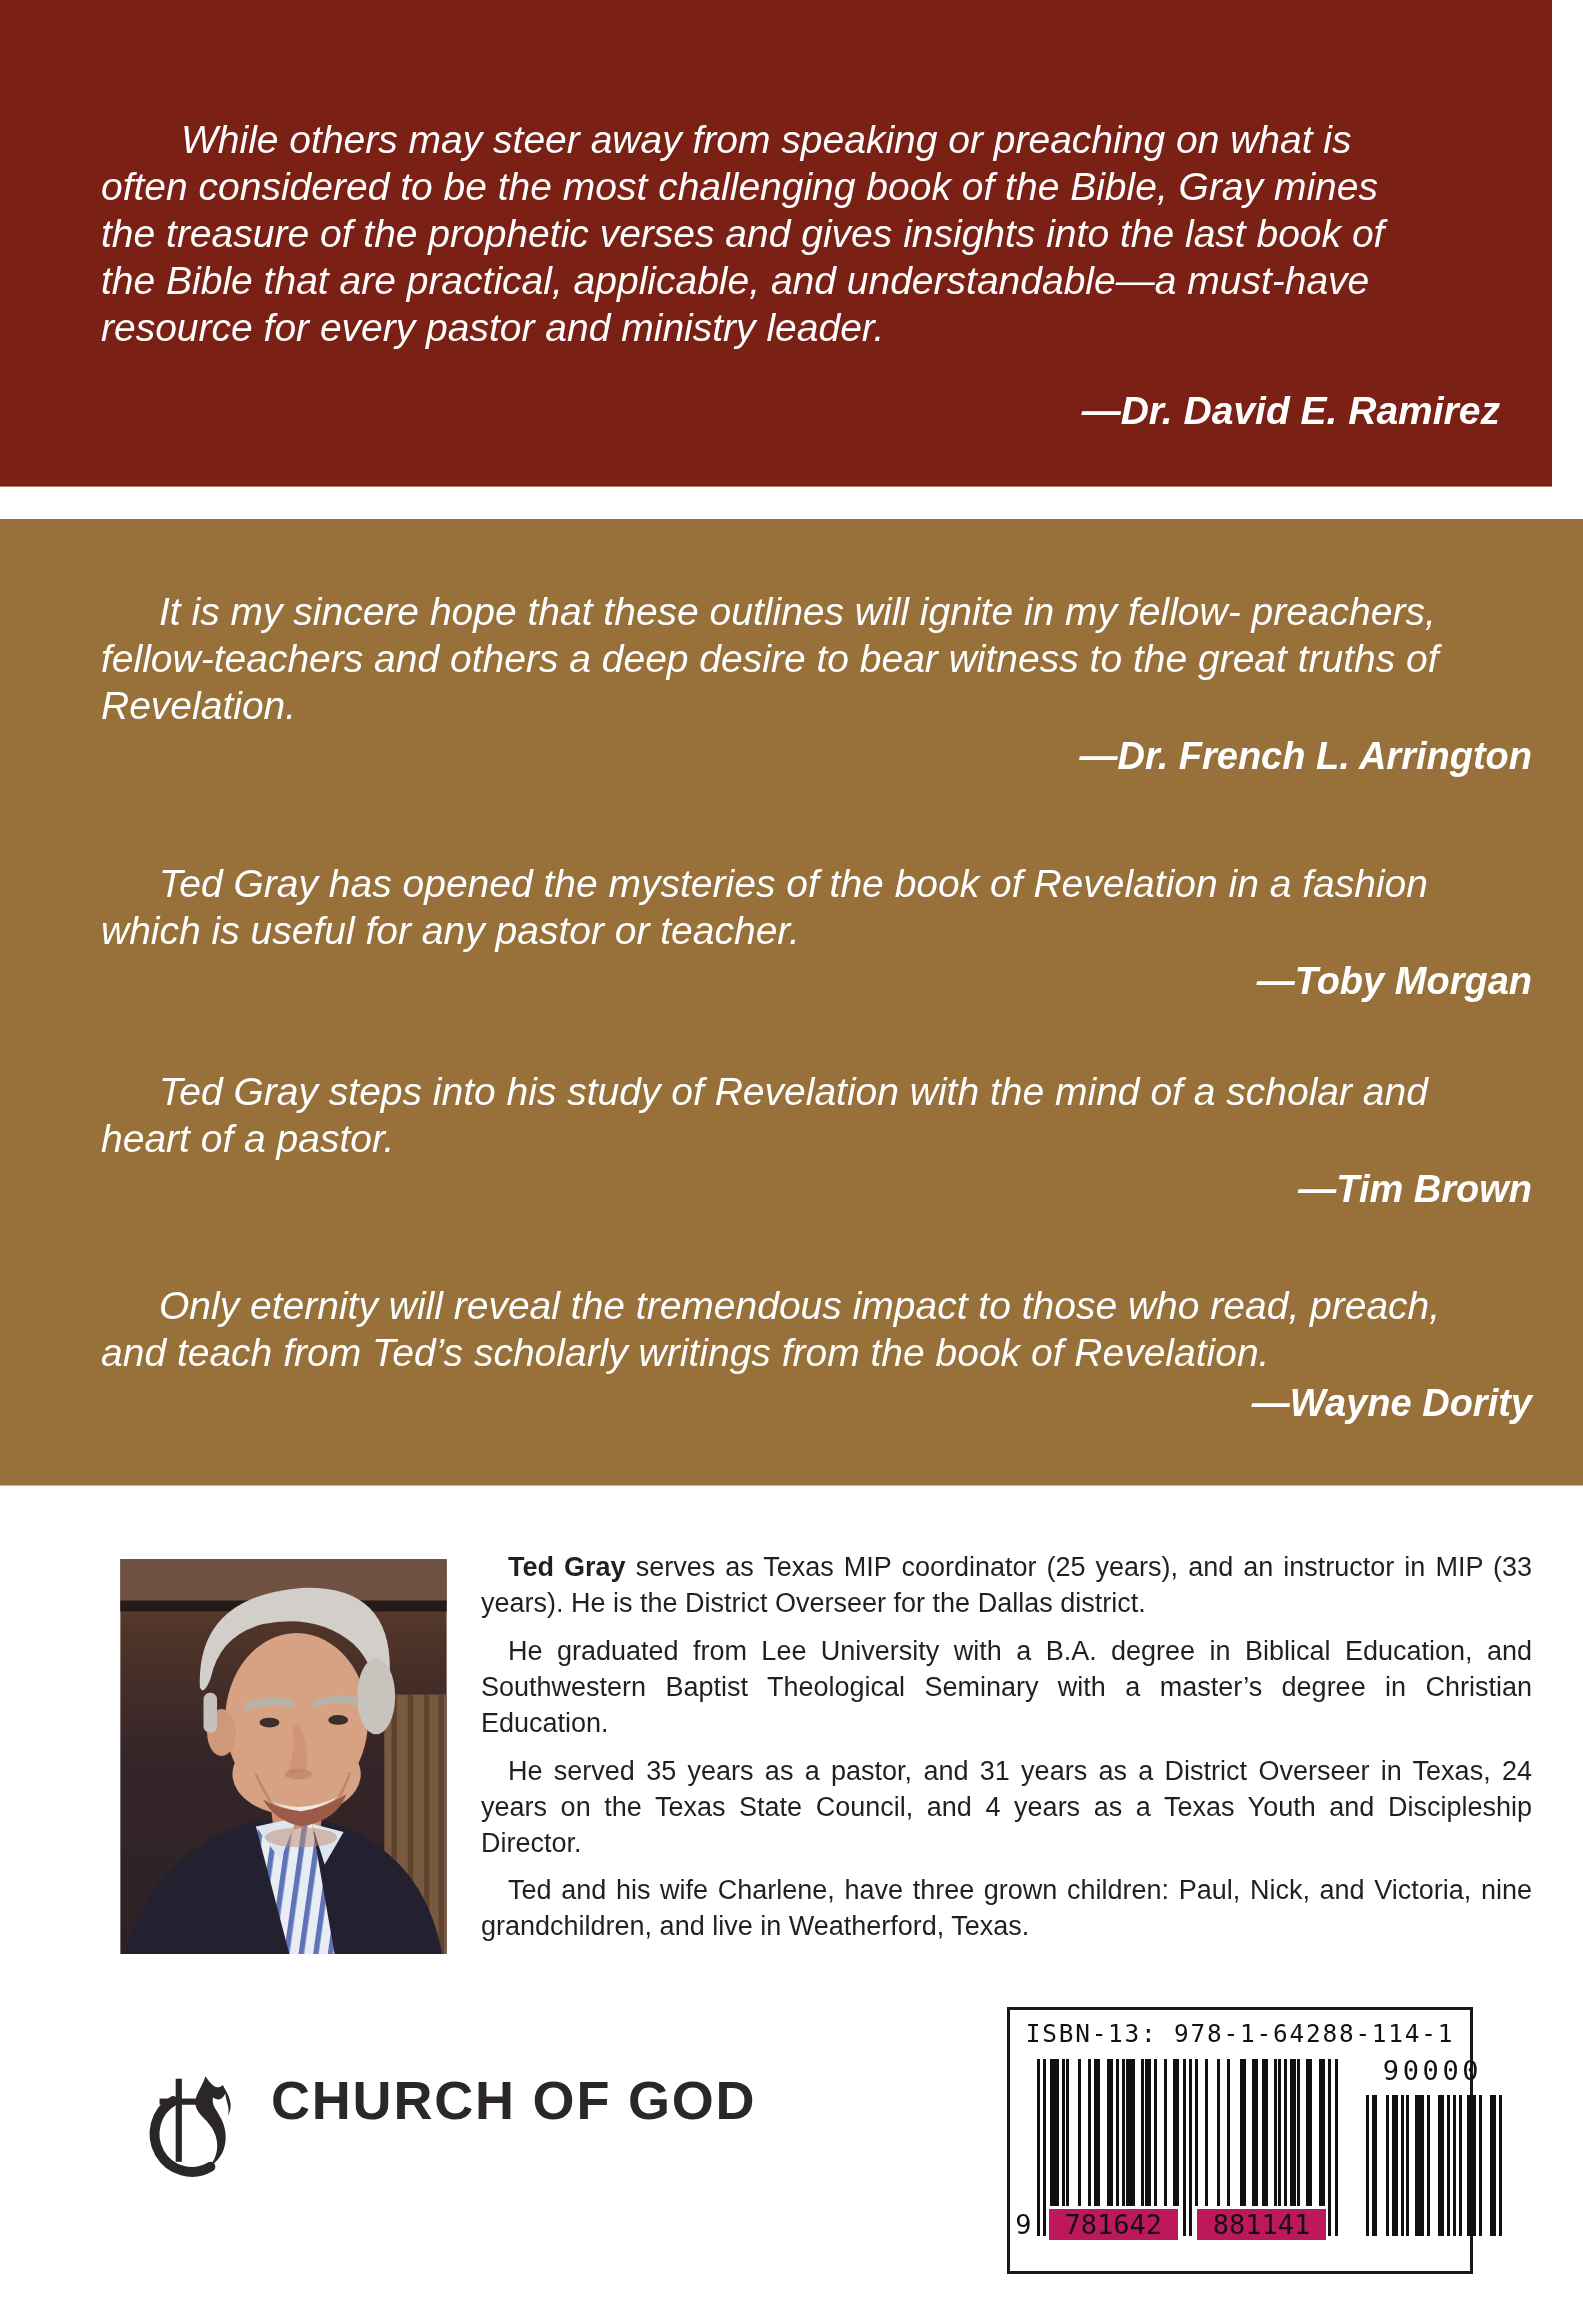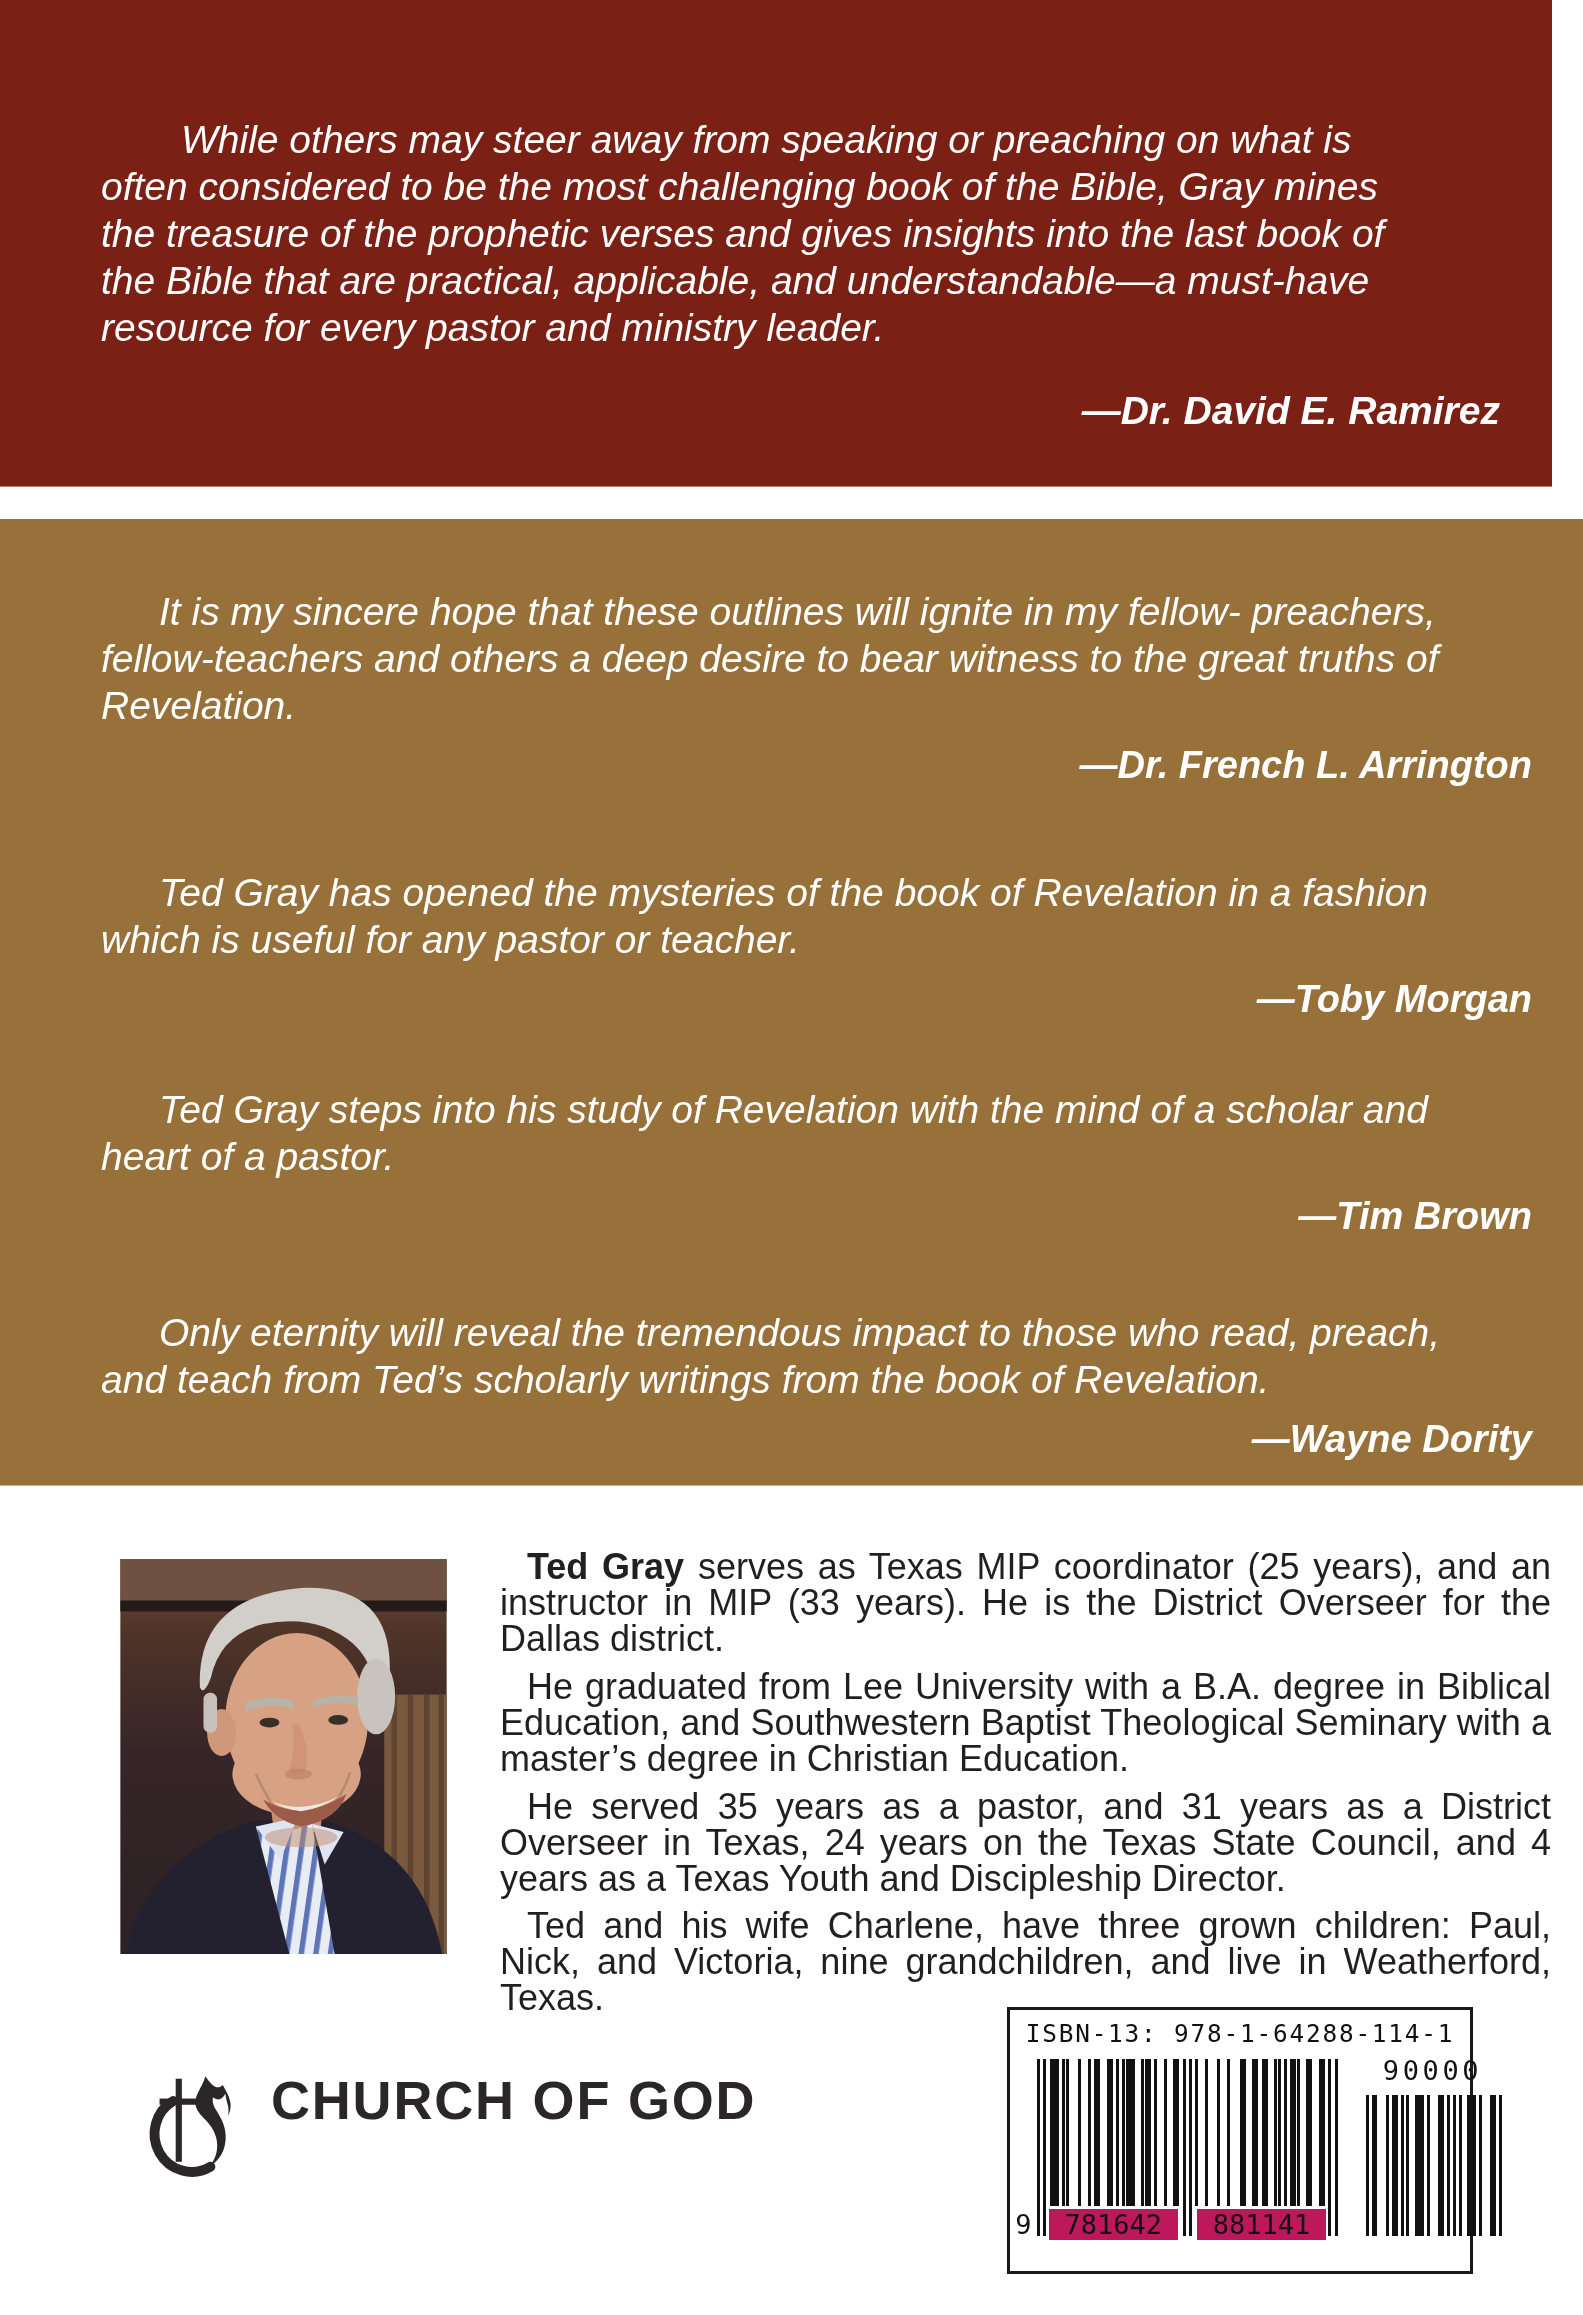--- a/index.html
+++ b/index.html
@@ -23,29 +23,29 @@
     white-space:pre; text-indent:80px; letter-spacing:0;
   }
   .q-text.small-indent { text-indent:58px; }
   .q-attr {
     margin:0; font-style:italic; font-weight:bold; font-size:38px;
     line-height:47px; text-align:right;
   }
   .maroon-quotes { top:116px; }
   .maroon-quotes .q-attr { margin-top:36px; font-size:39px; }
   .tan-quotes { top:69px; }
-  .tan-quotes .q-attr { margin-top:13px; }
+  .tan-quotes .q-attr { margin-top:4px; }
   .gap-a { margin-top:80px; }
   .gap-b { margin-top:63px; }
   .gap-c { margin-top:69px; }
   
   .author-photo { position:absolute; left:120px; top:1559px; width:327px; height:395px; }
   .bio {
-    position:absolute; left:500px; top:1549px; width:1051px;
-    color:#231f20; font-size:36px; line-height:36px; text-align:justify;
+    position:absolute; left:481px; top:1549px; width:1051px;
+    color:#231f20; font-size:27px; line-height:36px; text-align:justify;
   }
   .bio p { margin:0 0 11.8px 0; text-indent:27px; }
   .bio .bold { font-weight:bold; }
   
   .publisher { position:absolute; left:136px; top:2068px; display:flex; align-items:flex-start; }
   .logo-mark { width:124px; height:138px; flex:0 0 auto; }
   .logo-text { margin-left:11px; color:#2b2627; }
   .logo-line1 {
     font-family:"Liberation Sans", sans-serif; font-weight:700;
     font-size:54px; line-height:65px; letter-spacing:1.8px; white-space:nowrap;

